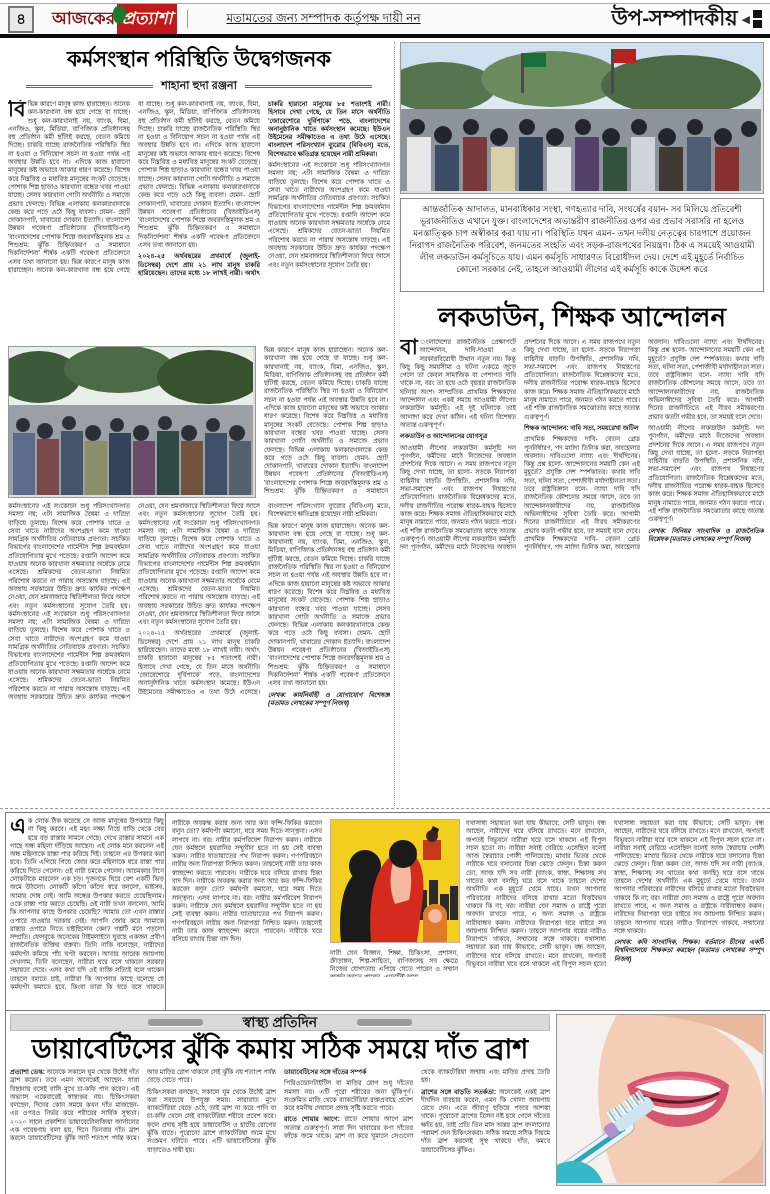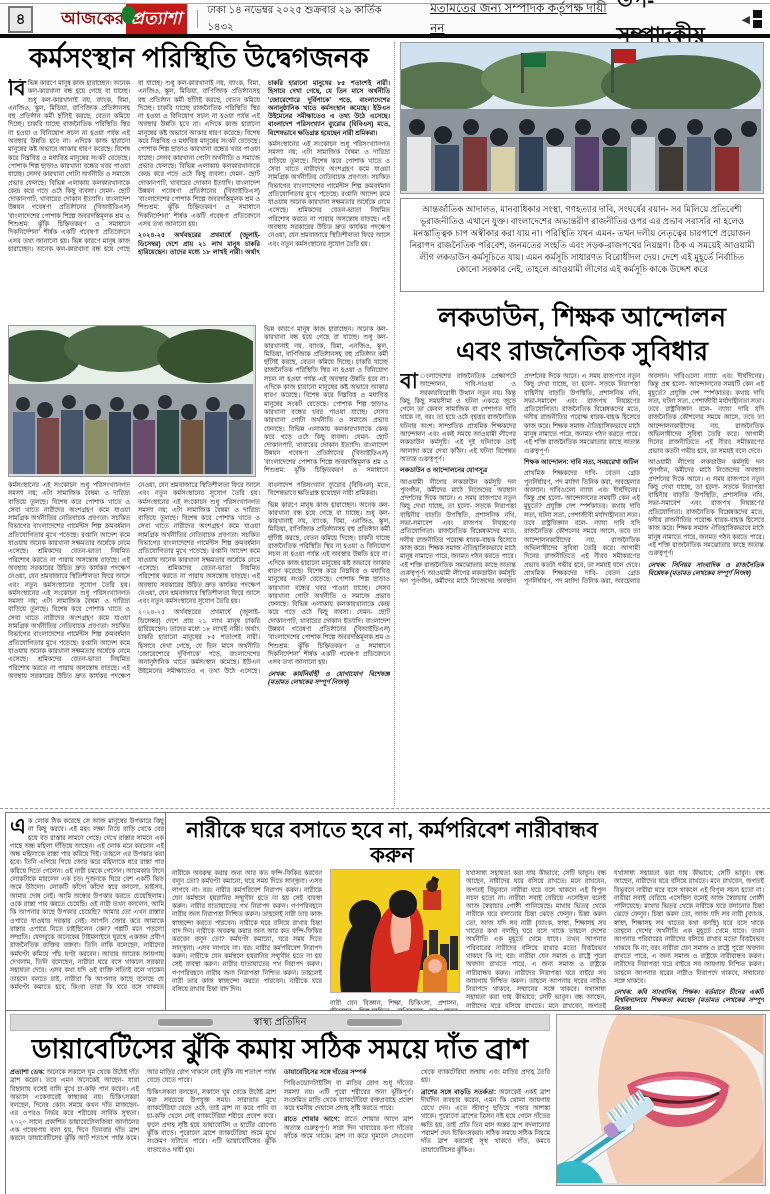--- a/index.html
+++ b/index.html
@@ -5,21 +5,21 @@
   html,body{margin:0;padding:0;}
   body{width:770px;height:1194px;position:relative;background:#fff;
        font-family:"Liberation Sans","DejaVu Sans",sans-serif;color:#111;overflow:hidden;}
   .abs{position:absolute;}
   
   .masthead{left:0;top:3px;width:770px;height:30px;border-top:1px solid #aaa;border-bottom:1px solid #aaa;
             display:flex;align-items:center;background:#fbfbfb;}
   .blackbar{left:0;top:34px;width:770px;height:4px;background:#0d0d0d;}
   .pagenum{width:22px;height:23px;margin-left:8px;border:2px solid #777;background:#e9e9e9;
            display:flex;align-items:center;justify-content:center;font-weight:bold;font-size:15px;}
-  .logo{margin-left:28px;display:flex;align-items:center;font-weight:bold;}
+  .logo{margin-left:18px;display:flex;align-items:center;font-weight:bold;}
   .logo-first{color:#8c1212;font-size:17px;margin-right:2px;}
   .logo-second{background:#c11a1a;color:#fff;font-size:17px;padding:1px 5px;position:relative;}
   .logo-second::before{content:"";position:absolute;left:-4px;top:2px;width:14px;height:18px;
            background:#1c7a2e;border-radius:40% 60% 50% 50%;z-index:0;}
   .logo-second span{position:relative;z-index:1;font-style:italic;}
   .hsep{width:1px;height:18px;background:#999;margin:0 10px;}
   .dateline{font-size:10px;}
   .disclaimer{font-size:12px;margin-left:28px;text-decoration:underline;}
   .section-title{font-size:21px;font-weight:bold;margin-left:auto;margin-right:4px;}
   .sq{display:flex;flex-direction:column;gap:2px;margin-right:8px;}
@@ -35,48 +35,50 @@
   .bold{font-weight:bold;}
   .note{font-style:italic;font-weight:bold;}
   .photo-frame{border:1px solid #999;background:#ddd;}
   .vdiv{border-left:1px dotted #999;}
   .hdash{border-top:1px dashed #999;}
   .capbox{border:1px solid #8a8a8a;font-size:8.6px;line-height:12px;text-align:center;padding:4px 8px;background:#fff;}
   .box{border:1px solid #7a7a7a;background:#fff;}
   .tagbar{background:#d9d9d9;height:15px;display:flex;align-items:center;justify-content:center;gap:40px;
           border:1px solid #bbb;}
   .tagbar .pill{width:55px;height:7px;background:#9a9a9a;border-radius:3px;box-shadow:0 1px 0 #fff;}
-  .tagbar .tag{font-size:10px;font-weight:normal;}
+  .tagbar .tag{font-size:14px;font-weight:bold;}
 </style>
 </head>
 <body>
 
 <div class="abs masthead">
   <div class="pagenum">৪</div>
   <div class="logo">
     <span class="logo-first">আজকের</span>
     <span class="logo-second"><span>প্রত্যাশা</span></span>
   </div>
   <div class="hsep"></div>
-  <div class="dateline">ঢাকা ১৪ নভেম্বর ২০২৫ শুক্রবার ২৯ কার্তিক ১৪৩২</div>
   <div class="disclaimer">মতামতের জন্য সম্পাদক কর্তৃপক্ষ দায়ী নন</div>
   <div class="section-title">উপ-সম্পাদকীয়</div>
   <span class="arrow">◀</span>
   <span class="sq">
       <i></i>
       <i></i>
     </span>
 </div>
 <div class="abs blackbar"></div>
 
 <div class="abs vdiv" style="left:394px;top:42px;height:764px;"></div>
 <div class="abs hdash" style="left:0;top:808px;width:770px;"></div>
 
 <div class="abs" style="left:8px;top:42px;width:382px;height:764px;">
-  <div class="hl" style="font-size:27px;line-height:33px;">কর্মসংস্থান পরিস্থিতি উদ্বেগজনক</div>
+  <div class="hl" style="font-size:21px;line-height:33px;">কর্মসংস্থান পরিস্থিতি উদ্বেগজনক</div>
+  <div class="byline">
+      <span>শাহানা হুদা রঞ্জনা</span>
+    </div>
 
   <div class="cols" style="column-count:3;height:242px;margin-top:4px;">
     <p><span class="dc">বি</span><span>ভিন্ন কারণে মানুষ কাজ হারাচ্ছেন। অনেক কল-কারখানা বন্ধ হয়ে গেছে বা যাচ্ছে। শুধু কল-কারখানাই নয়, ব্যাংক, বিমা, এনজিও, স্কুল, মিডিয়া, বাণিজ্যিক প্রতিষ্ঠানসহ বহু প্রতিষ্ঠান কর্মী ছাঁটাই করছে, বেতন কমিয়ে দিচ্ছে। চাকরি যাচ্ছে রাজনৈতিক পরিস্থিতি স্থির না হওয়া ও বিনিয়োগ সচল না হওয়া পর্যন্ত এই অবস্থার উন্নতি হবে না। এদিকে কাজ হারানো মানুষের কষ্ট অভাবে আকার ধারণ করেছে। বিশেষ করে নিম্নবিত্ত ও মধ্যবিত্ত মানুষের সংকট বেড়েছে। পোশাক শিল্প ছাড়াও কারখানা বন্ধের খবর পাওয়া যাচ্ছে। সেসব কারখানা গোটা অর্থনীতি ও সমাজে প্রভাব ফেলছে। বিভিন্ন এলাকায় কলকারখানাকে কেন্দ্র করে গড়ে ওঠে কিছু ব্যবসা। যেমন- ছোট দোকানপাট, খাবারের দোকান ইত্যাদি। বাংলাদেশ উন্নয়ন গবেষণা প্রতিষ্ঠানের (বিআইডিএস) 'বাংলাদেশের পোশাক শিল্পে জবরদস্তিমূলক শ্রম ও শিশুশ্রম: ঝুঁকি চিহ্নিতকরণ ও সমাধানে দিকনির্দেশনা' শীর্ষক একটি গবেষণা প্রতিবেদনে এসব তথ্য জানানো হয়। ভিন্ন কারণে মানুষ কাজ হারাচ্ছেন। অনেক কল-কারখানা বন্ধ হয়ে গেছে বা যাচ্ছে। শুধু কল-কারখানাই নয়, ব্যাংক, বিমা, এনজিও, স্কুল, মিডিয়া, বাণিজ্যিক প্রতিষ্ঠানসহ বহু প্রতিষ্ঠান কর্মী ছাঁটাই করছে, বেতন কমিয়ে দিচ্ছে। চাকরি যাচ্ছে রাজনৈতিক পরিস্থিতি স্থির না হওয়া ও বিনিয়োগ সচল না হওয়া পর্যন্ত এই অবস্থার উন্নতি হবে না। এদিকে কাজ হারানো মানুষের কষ্ট অভাবে আকার ধারণ করেছে। বিশেষ করে নিম্নবিত্ত ও মধ্যবিত্ত মানুষের সংকট বেড়েছে। পোশাক শিল্প ছাড়াও কারখানা বন্ধের খবর পাওয়া যাচ্ছে। সেসব কারখানা গোটা অর্থনীতি ও সমাজে প্রভাব ফেলছে। বিভিন্ন এলাকায় কলকারখানাকে কেন্দ্র করে গড়ে ওঠে কিছু ব্যবসা। যেমন- ছোট দোকানপাট, খাবারের দোকান ইত্যাদি। বাংলাদেশ উন্নয়ন গবেষণা প্রতিষ্ঠানের (বিআইডিএস) 'বাংলাদেশের পোশাক শিল্পে জবরদস্তিমূলক শ্রম ও শিশুশ্রম: ঝুঁকি চিহ্নিতকরণ ও সমাধানে দিকনির্দেশনা' শীর্ষক একটি গবেষণা প্রতিবেদনে এসব তথ্য জানানো হয়।</span></p>
     <p class="bold">২০২৪-২৫ অর্থবছরের প্রথমার্ধে (জুলাই-ডিসেম্বর) দেশে প্রায় ২১ লাখ মানুষ চাকরি হারিয়েছেন। তাদের মধ্যে ১৮ লাখই নারী। অর্থাৎ চাকরি হারানো মানুষের ৮৫ শতাংশই নারী। হিসাবে দেখা গেছে, যে তিন মাসে অর্থনীতি 'জোরেশোরে দুর্বিপাকে' পড়ে, বাংলাদেশের অনানুষ্ঠানিক খাতে কর্মসংস্থান কমেছে। ইউএন উইমেনের সমীক্ষাতেও এ তথ্য উঠে এসেছে। বাংলাদেশ পরিসংখ্যান ব্যুরোর (বিবিএস) মতে, বিশেষভাবে ক্ষতিগ্রস্ত হয়েছেন নারী শ্রমিকরা।</p>
     <p>কর্মসংস্থানের এই সংকোচন শুধু পরিসংখ্যানগত সমস্যা নয়; এটা সামাজিক বৈষম্য ও দারিদ্র্য বাড়িয়ে তুলছে। বিশেষ করে পোশাক খাতে ও সেবা খাতে নারীদের অংশগ্রহণ কমে যাওয়া সামগ্রিক অর্থনীতির নেতিবাচক প্রবণতা। সচকিত বিভাগের বাংলাদেশের গার্মেন্টস শিল্প ক্রমবর্ধমান প্রতিযোগিতার মুখে পড়েছে। রপ্তানি আদেশ কমে যাওয়ায় অনেক কারখানা সক্ষমতার অর্ধেকে নেমে এসেছে। শ্রমিকদের বেতন-ভাতা নিয়মিত পরিশোধ করতে না পারায় অসন্তোষ বাড়ছে। এই অবস্থায় সরকারের উচিত দ্রুত কার্যকর পদক্ষেপ নেওয়া, যেন শ্রমবাজারে স্থিতিশীলতা ফিরে আসে এবং নতুন কর্মসংস্থানের সুযোগ তৈরি হয়।</p>
   </div>
 
   <div style="display:flex;gap:8px;margin-top:4px;">
     <div class="photo-frame" style="width:246px;height:150px;">
       <svg width="244" height="148" viewBox="0 0 244 148">
@@ -164,40 +166,38 @@
           <rect x="202" y="104" width="24" height="44" fill="#32523e"></rect>
         <rect x="230" y="94" width="24" height="54" fill="#cfd4da"></rect>
           <rect x="258" y="104" width="24" height="44" fill="#403a34"></rect>
         <rect x="286" y="94" width="24" height="54" fill="#4e5c74"></rect>
           <rect x="314" y="104" width="24" height="44" fill="#8a2f2f"></rect>
       </g>
     </svg>
   </div>
   <div class="capbox" style="margin-top:4px;height:84px;overflow:hidden;">আন্তর্জাতিক আদালত, মানবাধিকার সংস্থা, গণহত্যার দাবি, সংঘর্ষের বয়ান- সব মিলিয়ে প্রতিবেশী ভূরাজনীতিও এখানে যুক্ত। বাংলাদেশের অভ্যন্তরীণ রাজনীতির ওপর এর প্রভাব সরাসরি না হলেও মনস্তাত্ত্বিক চাপ অস্বীকার করা যায় না। পরিস্থিতি যখন এমন- তখন দলীয় নেতৃত্বের চারপাশে প্রয়োজন নিরাপদ রাজনৈতিক পরিবেশ, জনমতের সংহতি এবং সড়ক-রাজপথের নিয়ন্ত্রণ। ঠিক এ সময়েই আওয়ামী লীগ লকডাউন কর্মসূচিতে যায়। এমন কর্মসূচি সাধারণত বিরোধীদল দেয়। দেশে এই মুহূর্তে নির্বাচিত কোনো সরকার নেই, তাহলে আওয়ামী লীগের এই কর্মসূচি কাকে উদ্দেশ করে</div>
   <div class="hl" style="font-size:26px;line-height:34px;margin-top:8px;">লকডাউন, শিক্ষক আন্দোলন</div>
-  <div class="hl" style="font-size:26px;line-height:34px;">এবং রাজনৈতিক সুবিধার</div>
   <div class="cols" style="column-count:3;height:372px;margin-top:4px;">
     <p><span class="dc">বা</span><span>ংলাদেশের রাজনৈতিক প্রেক্ষাপটে আন্দোলন, দাবি-দাওয়া ও সরকারবিরোধী উত্থান নতুন নয়। কিন্তু কিছু কিছু সময়সীমা ও ঘটনা একত্রে জুড়ে গেলে তা কেবল সামাজিক বা পেশাগত দাবি থাকে না, বরং তা হয়ে ওঠে বৃহত্তর রাজনৈতিক ঘটনার অংশ। সাম্প্রতিক প্রাথমিক শিক্ষকদের আন্দোলন এবং একই সময়ে আওয়ামী লীগের লকডাউন কর্মসূচি। এই দুই ঘটনাকে তাই আলাদা করে দেখা কঠিন। এই ঘটনা বিশেষত অত্যন্ত গুরুত্বপূর্ণ।</span></p>
     <p class="bold">লকডাউন ও আন্দোলনের যোগসূত্র</p>
     <p>আওয়ামী লীগের লকডাউন কর্মসূচি দল পুনর্গঠন, কর্মীদের মাঠে নিজেদের অবস্থান প্রদর্শনের দিকে আনে। এ সময় রাজপথে নতুন কিছু দেখা যাচ্ছে, তা হলো- সড়কে নিরাপত্তা বাহিনীর বাড়তি উপস্থিতি, প্রশাসনিক নথি, সভা-সমাবেশ এবং রাজপথ নিয়ন্ত্রণের প্রতিযোগিতা। রাজনৈতিক বিশ্লেষকদের মতে, দলীয় রাজনীতির পরোক্ষ ধারক-বাহক হিসেবে কাজ করে। শিক্ষক সমাজ ঐতিহাসিকভাবে মাঠে মানুষ নামাতে পারে, জনমত গঠন করতে পারে। এই শক্তি রাজনৈতিক সমঝোতার কাছে অত্যন্ত গুরুত্বপূর্ণ। আওয়ামী লীগের লকডাউন কর্মসূচি দল পুনর্গঠন, কর্মীদের মাঠে নিজেদের অবস্থান প্রদর্শনের দিকে আনে। এ সময় রাজপথে নতুন কিছু দেখা যাচ্ছে, তা হলো- সড়কে নিরাপত্তা বাহিনীর বাড়তি উপস্থিতি, প্রশাসনিক নথি, সভা-সমাবেশ এবং রাজপথ নিয়ন্ত্রণের প্রতিযোগিতা। রাজনৈতিক বিশ্লেষকদের মতে, দলীয় রাজনীতির পরোক্ষ ধারক-বাহক হিসেবে কাজ করে। শিক্ষক সমাজ ঐতিহাসিকভাবে মাঠে মানুষ নামাতে পারে, জনমত গঠন করতে পারে। এই শক্তি রাজনৈতিক সমঝোতার কাছে অত্যন্ত গুরুত্বপূর্ণ।</p>
     <p class="bold">শিক্ষক আন্দোলন: দাবি সত্য, সময়রেখা জটিল</p>
     <p>প্রাথমিক শিক্ষকদের দাবি- বেতন গ্রেড পুনর্নির্ধারণ, পদ মর্যাদা তিনিক করা, অবহেলার অবসান। দাবিগুলো ন্যায্য এবং দীর্ঘদিনের। কিন্তু প্রশ্ন হলো- আন্দোলনের সময়টি কেন এই মুহূর্তে? প্রযুক্তি দেশ স্পর্শকাতর। কথার দাবি সত্য, ঘটনা সত্য, পেশাজীবী মর্যাদাহীনতা সত্য। তবে রাষ্ট্রবিজ্ঞান বলে- ন্যায্য দাবি যদি রাজনৈতিক কৌশলের সময়ে আসে, তবে তা আন্দোলনকারীদের নয়, রাজনৈতিক অভিলাষীদের সুবিধা তৈরি করে। আগামী দিনের রাজনীতিতে এই নীরব সমীকরণের প্রভাব কতটা গভীর হবে, তা সময়ই বলে দেবে। প্রাথমিক শিক্ষকদের দাবি- বেতন গ্রেড পুনর্নির্ধারণ, পদ মর্যাদা তিনিক করা, অবহেলার অবসান। দাবিগুলো ন্যায্য এবং দীর্ঘদিনের। কিন্তু প্রশ্ন হলো- আন্দোলনের সময়টি কেন এই মুহূর্তে? প্রযুক্তি দেশ স্পর্শকাতর। কথার দাবি সত্য, ঘটনা সত্য, পেশাজীবী মর্যাদাহীনতা সত্য। তবে রাষ্ট্রবিজ্ঞান বলে- ন্যায্য দাবি যদি রাজনৈতিক কৌশলের সময়ে আসে, তবে তা আন্দোলনকারীদের নয়, রাজনৈতিক অভিলাষীদের সুবিধা তৈরি করে। আগামী দিনের রাজনীতিতে এই নীরব সমীকরণের প্রভাব কতটা গভীর হবে, তা সময়ই বলে দেবে।</p>
     <p>আওয়ামী লীগের লকডাউন কর্মসূচি দল পুনর্গঠন, কর্মীদের মাঠে নিজেদের অবস্থান প্রদর্শনের দিকে আনে। এ সময় রাজপথে নতুন কিছু দেখা যাচ্ছে, তা হলো- সড়কে নিরাপত্তা বাহিনীর বাড়তি উপস্থিতি, প্রশাসনিক নথি, সভা-সমাবেশ এবং রাজপথ নিয়ন্ত্রণের প্রতিযোগিতা। রাজনৈতিক বিশ্লেষকদের মতে, দলীয় রাজনীতির পরোক্ষ ধারক-বাহক হিসেবে কাজ করে। শিক্ষক সমাজ ঐতিহাসিকভাবে মাঠে মানুষ নামাতে পারে, জনমত গঠন করতে পারে। এই শক্তি রাজনৈতিক সমঝোতার কাছে অত্যন্ত গুরুত্বপূর্ণ।</p>
     <p class="note">লেখক: সিনিয়র সাংবাদিক ও রাজনৈতিক বিশ্লেষক (মতামত লেখকের সম্পূর্ণ নিজস্ব)</p>
   </div>
 </div>
 
 <div class="abs box" style="left:5px;top:812px;width:154px;height:192px;padding:4px;">
   <div class="cols" style="column-count:1;height:184px;">
     <p><span class="dc">এ</span><span>ক লোক ঠিক করেছে সে আজ মানুষের উপকারে কিছু না কিছু করবে। এই মহৎ লক্ষ্য নিয়ে বাড়ি থেকে বের হয়ে বড় রাস্তার সামনে গেছে। দেখে রাস্তার সামনে এক গাছে অন্ধ মহিলা দাঁড়িয়ে আছেন। এই লোক মনে করলেন এই অন্ধ মহিলাকে রাস্তা পার করিয়ে দিই। তাহলে এর উপকার করা হবে। তিনি এগিয়ে গিয়ে জোর করে মহিলাকে ধরে রাস্তা পার করিয়ে দিতে গেলেন। ওই নারী চমকে গেলেন। আচমকার টানে লোকটাকে মারলেন এক চড়। দুজনকে ঘিরে বেশ একটি ভিড় জমে উঠলো। লোকটি কাঁদো কাঁদো স্বরে বললো, ভাইসব, আমার দোষ নেই। আমি অন্ধের উপকার করতে চেয়েছিলাম। ওকে রাস্তা পার করতে চেয়েছি। ওই নারী তখন বললেন, আমি কি আপনার কাছে উপকার চেয়েছি? আমার তো এখন রাস্তার ওপারে যাওয়ার দরকার নেই। আপনি জোর করে আমাকে রাস্তার ওপারে নিতে চাইছিলেন কেন? গল্পটি মনে পড়লো সম্প্রতি। ফেসবুকে অনেকের টাইমলাইনে ঘুরছে একজন প্রবীণ রাজনৈতিক ব্যক্তির বক্তব্য। তিনি নাকি বলেছেন, নারীদের কর্মঘণ্টা কমিয়ে পাঁচ ঘণ্টা করবেন। আবার আরেক জায়গায় দেখলাম, তিনি বলেছেন, নারীরা ঘরে বসে থাকলে সরকার সহায়তা দেবে। এসব কথা যদি ওই ব্যক্তি সত্যিই বলে থাকেন তাহলে বলতে চাই, নারীরা কি আপনার কাছে বলেছে যে কর্মঘণ্টা কমাতে হবে, কিংবা তারা কি ঘরে বসে থাকতে চেয়েছে? আপনার কাছে কি তারা ফরিয়াদ করেছে যে, তারা কাজ করতে চায় না, বসে বসে</span></p>
   </div>
 </div>
 
 <div class="abs box" style="left:165px;top:812px;width:597px;height:192px;padding:4px 6px;">
-  <div class="hl" style="font-size:21px;line-height:25px;width:440px;">নারীকে ঘরে বসাতে হবে না, কর্মপরিবেশ নারীবান্ধব করুন</div>
   <div style="display:flex;gap:8px;margin-top:2px;">
     <div class="cols" style="column-count:1;width:150px;height:152px;">
       <p>নারীকে অবরুদ্ধ করার জন্য আর কত ফন্দি-ফিকির করবেন বলুন তো? কর্মঘণ্টা কমানো, ঘরে সময় দিতে সান্ত্বনা। এসব লাগবে না। বরং নারীর কর্মপরিবেশ নিরাপদ করুন। নারীকে যেন কর্মস্থলে হয়রানির সম্মুখীন হতে না হয় সেই ব্যবস্থা করুন। নারীর যাতায়াতের পথ নিরাপদ করুন। গণপরিবহনে নারীর জন্য নিরাপত্তা নিশ্চিত করুন। তাহলেই নারী তার কাজ স্বাচ্ছন্দ্যে করতে পারবেন। নারীকে ঘরে বসিয়ে রাখার চিন্তা বাদ দিন। নারীকে অবরুদ্ধ করার জন্য আর কত ফন্দি-ফিকির করবেন বলুন তো? কর্মঘণ্টা কমানো, ঘরে সময় দিতে সান্ত্বনা। এসব লাগবে না। বরং নারীর কর্মপরিবেশ নিরাপদ করুন। নারীকে যেন কর্মস্থলে হয়রানির সম্মুখীন হতে না হয় সেই ব্যবস্থা করুন। নারীর যাতায়াতের পথ নিরাপদ করুন। গণপরিবহনে নারীর জন্য নিরাপত্তা নিশ্চিত করুন। তাহলেই নারী তার কাজ স্বাচ্ছন্দ্যে করতে পারবেন। নারীকে ঘরে বসিয়ে রাখার চিন্তা বাদ দিন।</p>
     </div>
     <div style="width:128px;">
       <svg width="128" height="122" viewBox="0 0 128 122" style="border:1px solid #caa;">
         <rect width="128" height="122" fill="#f2cf1f"></rect>
         <g fill="#2b2b2b">
           <rect x="86" y="70" width="10" height="30"></rect>
             <rect x="98" y="60" width="9" height="40"></rect>

